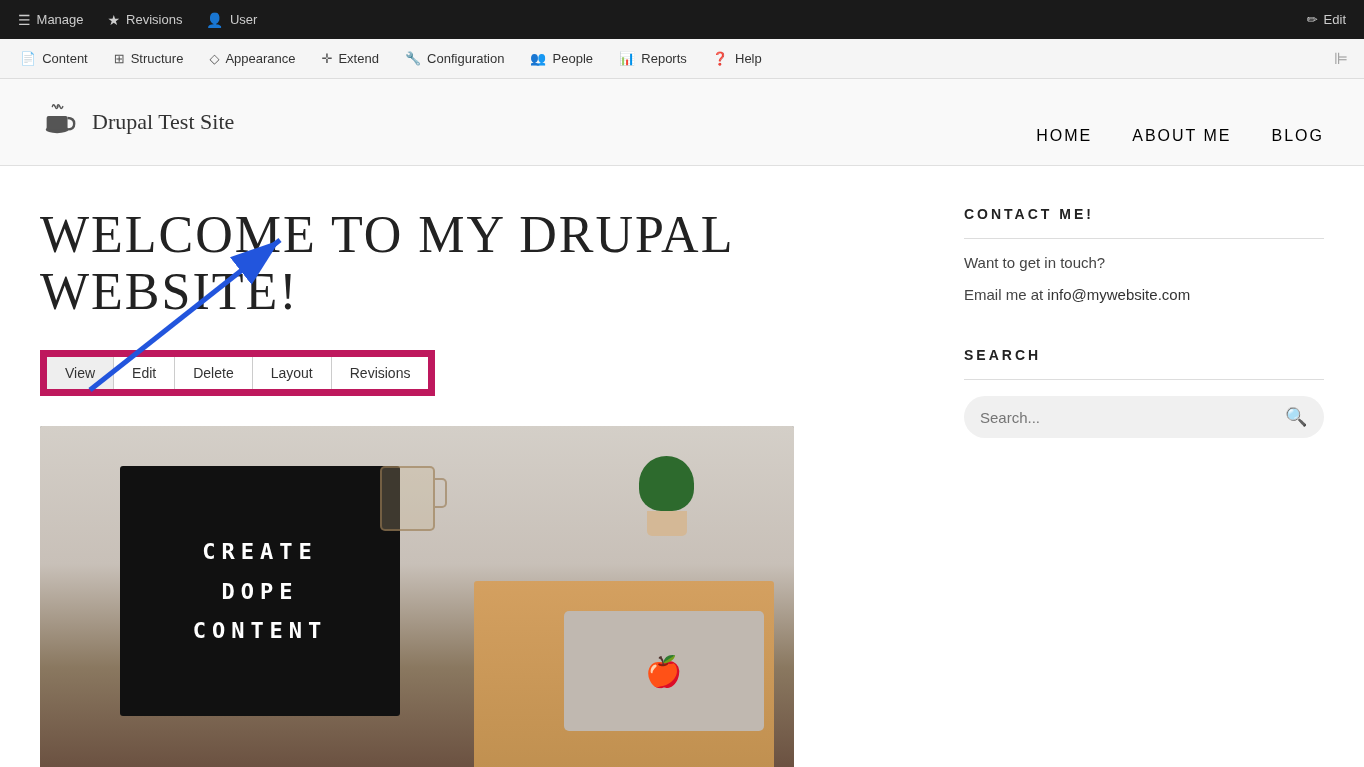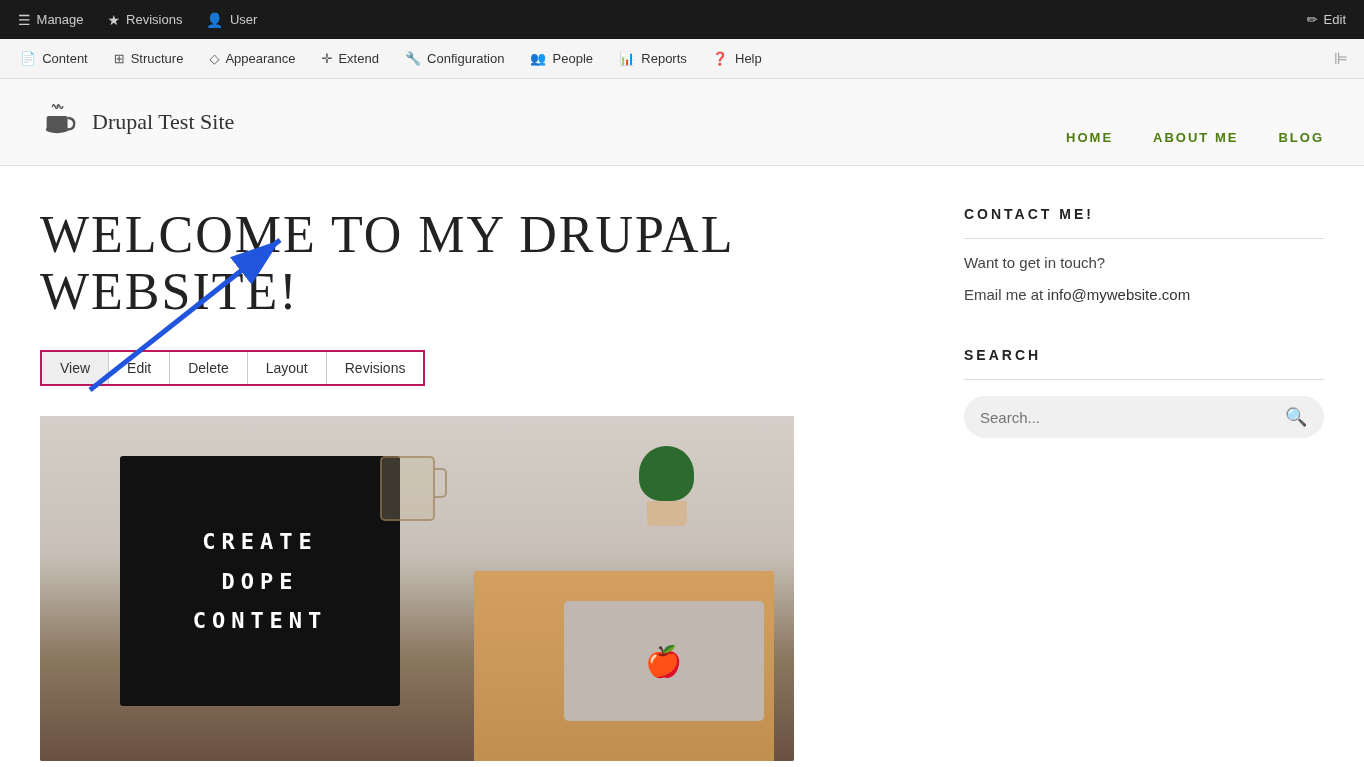--- a/index.html
+++ b/index.html
@@ -99,25 +99,25 @@
       color: #333;
       font-weight: normal;
       font-family: Georgia, serif;
     }
     .site-nav {
       display: flex;
       align-items: center;
       gap: 40px;
     }
     .site-nav-item {
-      font-size: 13px;
-      color: #4d7c0f;
+      font-size: 16px;
+      color: #000000;
       text-transform: uppercase;
       letter-spacing: 2px;
-      font-weight: 700;
+      font-weight: 400;
       cursor: pointer;
       text-decoration: none;
     }
 
     
     .main-content {
       display: flex;
       padding: 40px 40px 40px 40px;
       gap: 60px;
       background: #fff;
@@ -139,21 +139,21 @@
       margin-bottom: 30px;
       font-family: Georgia, serif;
     }
 
     
     .content-tabs {
       display: flex;
       align-items: center;
       gap: 0;
       margin-bottom: 30px;
-      border: 2px solid #be185d;
+      border: 7px solid #be185d;
       display: inline-flex;
     }
     .content-tab {
       padding: 8px 18px;
       font-size: 14px;
       cursor: pointer;
       color: #333;
       border-right: 1px solid #ccc;
       background: #fff;
     }

